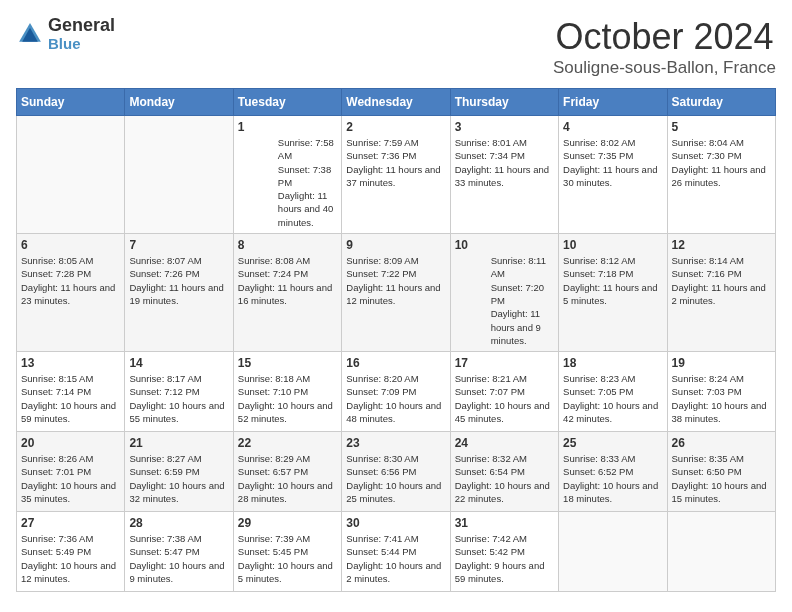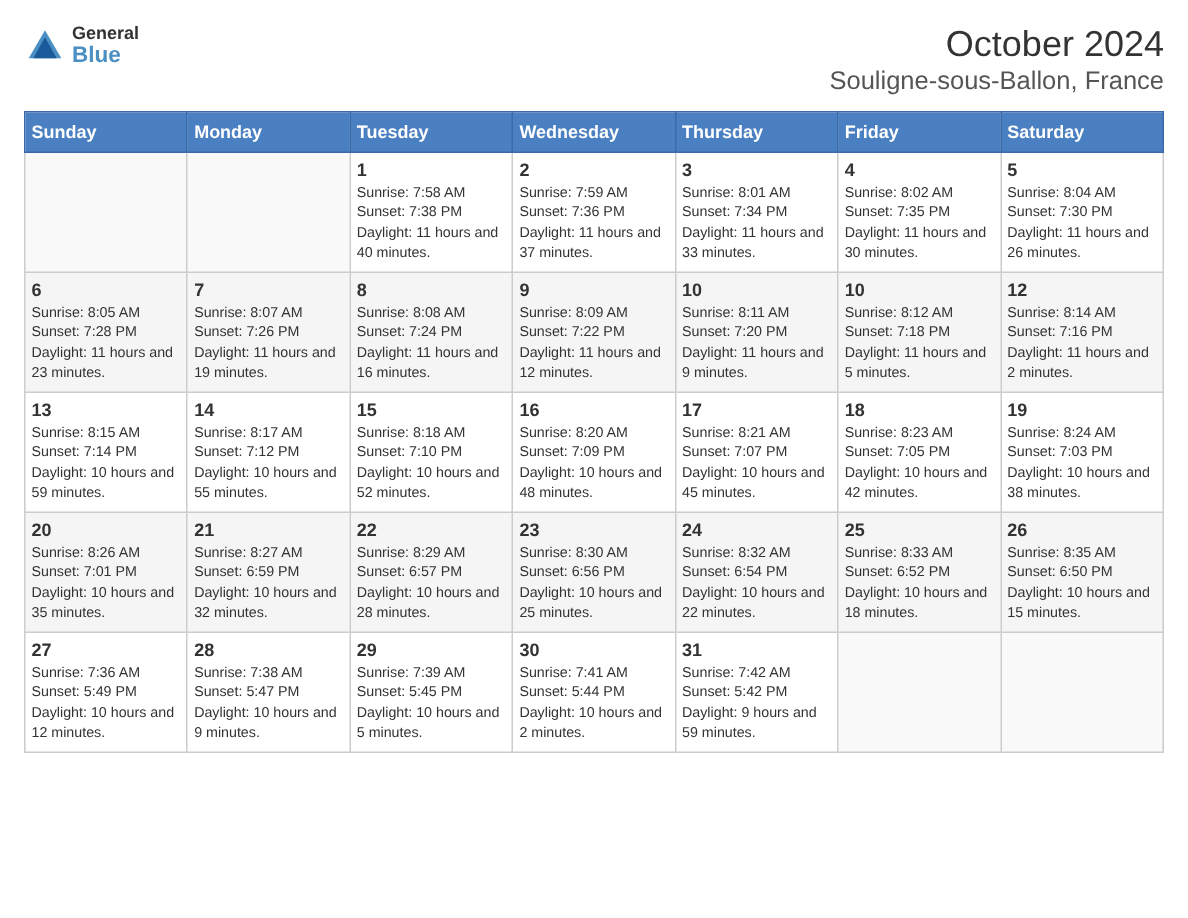--- a/index.html
+++ b/index.html
@@ -22,23 +22,24 @@
       gap: 4px;
     }
     .logo-icon {
       width: 28px;
       height: 28px;
     }
     .title-block {
       text-align: right;
     }
     .month-title {
-      font-size: 24px;
+      font-size: 36px;
       font-weight: normal;
       color: #333;
+      text-align: center;
     }
     .subtitle {
       font-size: 17px;
       color: #555;
     }
     table {
       width: 100%;
       border-collapse: collapse;
       table-layout: fixed;
       border-radius: 22px;
@@ -81,21 +82,21 @@
 </head>
 <body>
 
 <div class="header">
   <div class="logo">
     <svg class="logo-icon" viewBox="0 0 36 36" xmlns="http://www.w3.org/2000/svg">
       <polygon points="18,4 32,28 4,28" fill="#4a90c4"></polygon>
       <polygon points="18,10 28,28 8,28" fill="#1a5a9a"></polygon>
     </svg>
     <div>
-      <div style="font-size:12px;font-weight:bold;color:#333;line-height:1.1;">General</div>
+      <div style="font-size:18px;font-weight:bold;color:#333;line-height:1.1;">General</div>
       <div style="font-size:15px;font-weight:bold;color:#4a90c4;line-height:1.1;">Blue</div>
     </div>
   </div>
   <div class="title-block">
     <div class="month-title">October 2024</div>
     <div class="subtitle">Souligne-sous-Ballon, France</div>
   </div>
 </div>
 
 <table>
@@ -109,21 +110,21 @@
         <th>Friday</th>
         <th>Saturday</th>
       </tr>
   </thead>
   <tbody id="calendar-body">
   <tr>
         <td class="empty-cell"></td>
         <td class="empty-cell"></td>
         <td>
           <div class="day-number">1</div>
-          <div class="day-detail" style="white-space: pre-line;">Sunrise: 7:58 AM
+          <div class="day-detail" style="white-space: pre-line; margin-left: 40px;">Sunrise: 7:58 AM
 Sunset: 7:38 PM
 Daylight: 11 hours and 40 minutes.</div>
         </td>
         <td>
           <div class="day-number">2</div>
           <div class="day-detail" style="white-space: pre-line;">Sunrise: 7:59 AM
 Sunset: 7:36 PM
 Daylight: 11 hours and 37 minutes.</div>
         </td>
         <td>
@@ -165,21 +166,21 @@
 Daylight: 11 hours and 16 minutes.</div>
         </td>
         <td>
           <div class="day-number">9</div>
           <div class="day-detail" style="white-space: pre-line;">Sunrise: 8:09 AM
 Sunset: 7:22 PM
 Daylight: 11 hours and 12 minutes.</div>
         </td>
         <td>
           <div class="day-number">10</div>
-          <div class="day-detail" style="white-space: pre-line;">Sunrise: 8:11 AM
+          <div class="day-detail" style="white-space: pre-line; margin-left: 36px;">Sunrise: 8:11 AM
 Sunset: 7:20 PM
 Daylight: 11 hours and 9 minutes.</div>
         </td>
         <td>
           <div class="day-number">10</div>
           <div class="day-detail" style="white-space: pre-line;">Sunrise: 8:12 AM
 Sunset: 7:18 PM
 Daylight: 11 hours and 5 minutes.</div>
         </td>
         <td>

